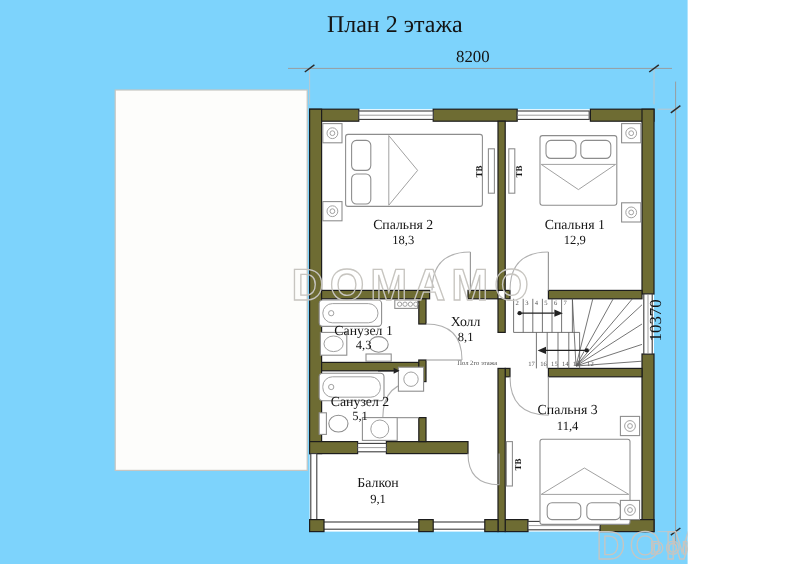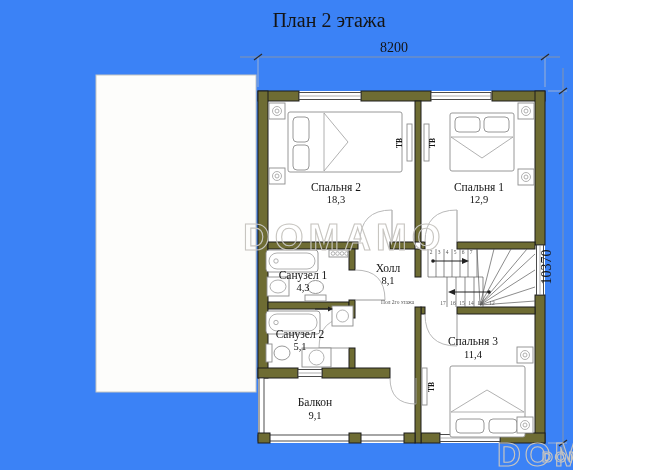--- a/index.html
+++ b/index.html
@@ -1,18 +1,18 @@
 <!DOCTYPE html>
 <html><head>
 <meta charset="utf-8">
 <style>
   html,body{margin:0;padding:0;background:#ffffff;}
   .stage{
     position:relative;width:573px;height:470px;overflow:hidden;
-    background:#3b82f6;font-family:"Liberation Serif",serif;
+    background:#7dd3fc;font-family:"Liberation Serif",serif;
   }
   svg{position:absolute;left:0;top:0;}
   .wall{fill:#6e6c33;stroke:#1d1d1d;stroke-width:1;}
   .floor{fill:#ffffff;stroke:none;}
   .roof{fill:#fdfdfb;stroke:#c6c6c2;stroke-width:1;}
   .win{fill:#ffffff;stroke:#3a3a3a;stroke-width:0.9;}
   .winline{stroke:#8a8a8a;stroke-width:0.7;}
   .rail{fill:#ffffff;stroke:#3a3a3a;stroke-width:0.9;}
   .furn{fill:#ffffff;stroke:#8d8d8d;stroke-width:0.9;}
   .furn2{fill:none;stroke:#9d9d9d;stroke-width:0.8;}

